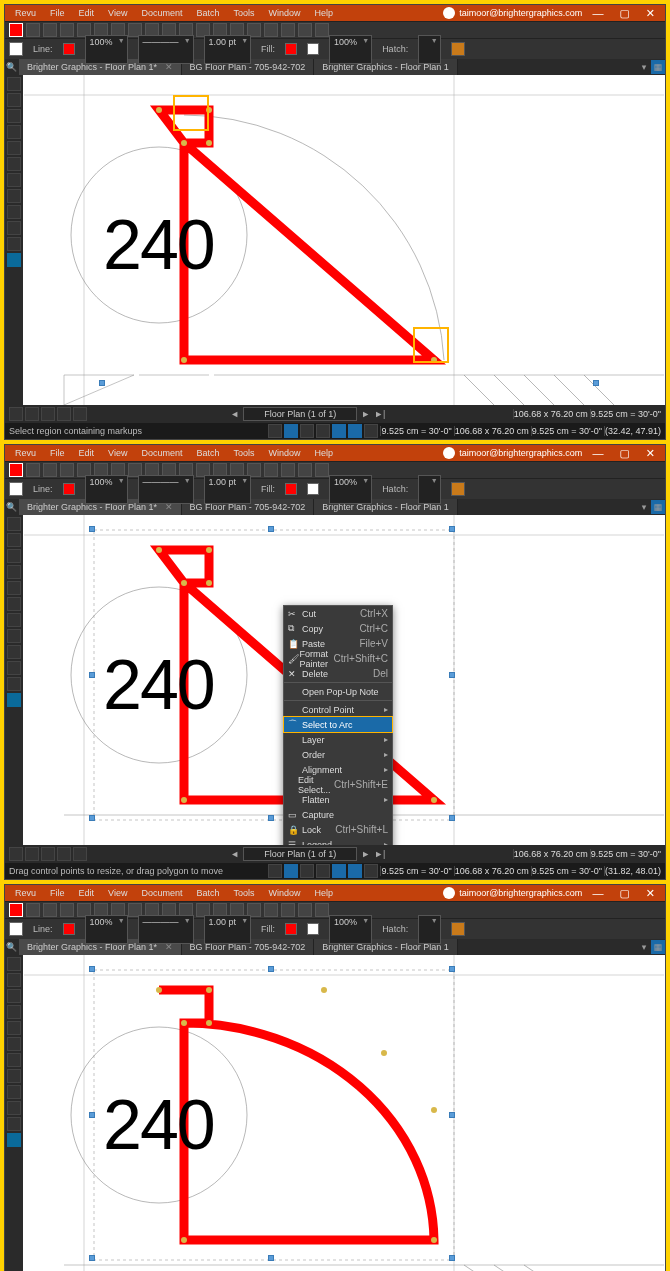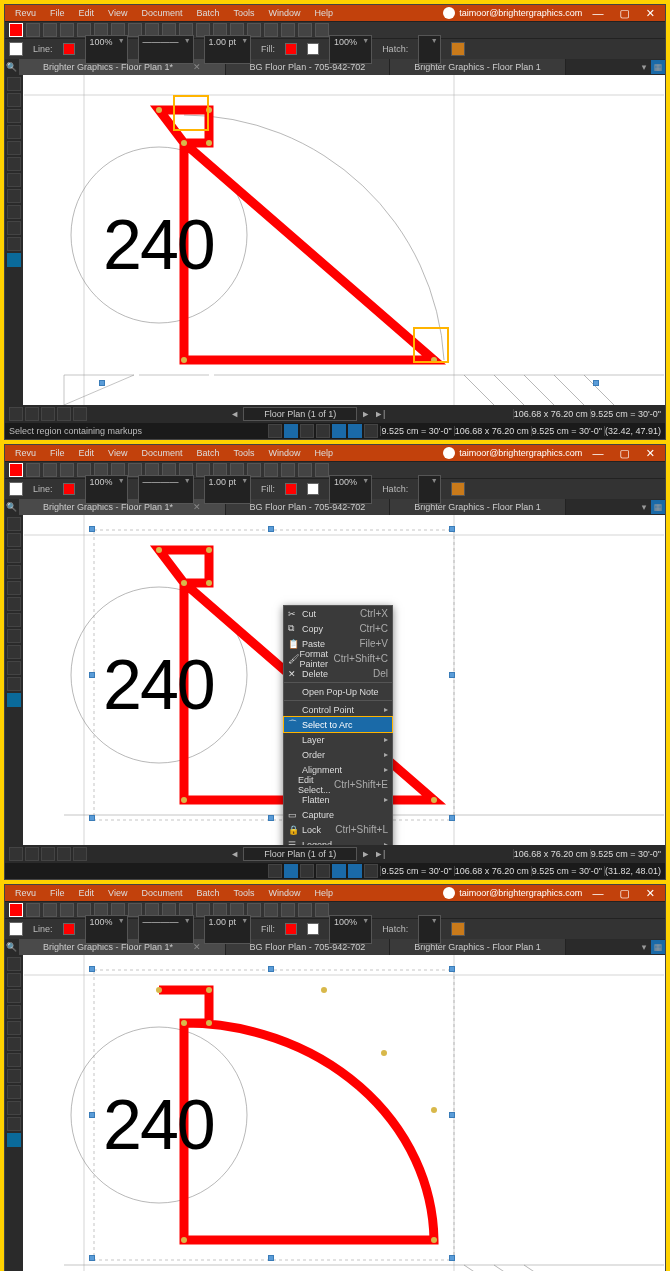--- a/index.html
+++ b/index.html
@@ -16,21 +16,21 @@
   .tbtn.r { background: #ff0000; border:1px solid #fff;}
   .tbtn.w { background: #fff; border:1px solid #666;}
   .stylebar { display:flex; height:20px; background:#333; align-items:center; padding: 0 4px; gap:10px; font-size:9px; color:#bbb;}
   .swatch { width:12px;height:12px;background:#ff0000;border:1px solid #666;}
   .swatch.none{background:#fff;}
   .combo { background:#222;border:1px solid #555;padding:1px 14px 16px 4px;color:#ccc;position:relative;min-width:20px;}
   .combo::after{content:"▼";position:absolute;right:2px;top:1px;font-size:7px;color:#888;}
   .longcombo{min-width:48px;}
   .tabbar { display:flex; height:16px; background:#2a2a2a; align-items:center; font-size:9px;}
   .smbtn{width:14px;height:14px;display:flex;align-items:center;justify-content:center;color:#999;}
-  .tab{padding:0 24px;height:16px;display:flex;align-items:center;background:#3a3a3a;color:#ccc;gap:16px;border-right:1px solid #222;}
+  .tab{padding:0 8px;height:16px;display:flex;align-items:center;background:#3a3a3a;color:#ccc;gap:4px;border-right:1px solid #222;}
   .tab.active{background:#4a4a4a;}
   .tab .x{color:#888;margin-left:4px;}
   .tabright{margin-left:auto;display:flex;}
   .work{display:flex;height:330px;}
   .vtb{width:18px;background:#2a2a2a;display:flex;flex-direction:column;align-items:center;padding-top:2px;gap:2px;}
   .vbtn{width:14px;height:14px;background:#333;border:1px solid #444;}
   .vbtn.on{background:#0a6a9a;border-color:#0a6a9a;}
   .canvas{flex:1;background:#fff;position:relative;overflow:hidden;}
   .bignum{position:absolute;font-size:70px;color:#000;font-family:Arial;left:80px;top:130px;letter-spacing:-2px;}
   .handle{position:absolute;width:6px;height:6px;background:#5a9cd8;border:1px solid #3a7cb8;}
@@ -439,20 +439,21 @@
         <span class="pagefield">Floor Plan (1 of 1)</span>
         <span>►</span>
         <span>►|</span>
       </div>
     <div class="btmright">
         <span class="measure">106.68 x 76.20 cm</span>
         <span class="measure">9.525 cm = 30'-0"</span>
       </div>
   </div>
   <div class="status">
+    <span>Drag control points to resize, or drag polygon to move</span>
     <div class="sright">
       <span class="sbtn"></span>
         <span class="sbtn blue"></span>
         <span class="sbtn"></span>
         <span class="sbtn"></span>
         <span class="sbtn blue"></span>
         <span class="sbtn blue"></span>
         <span class="sbtn"></span>
       <span class="measure">9.525 cm = 30'-0"</span>
         <span class="measure">106.68 x 76.20 cm</span>

